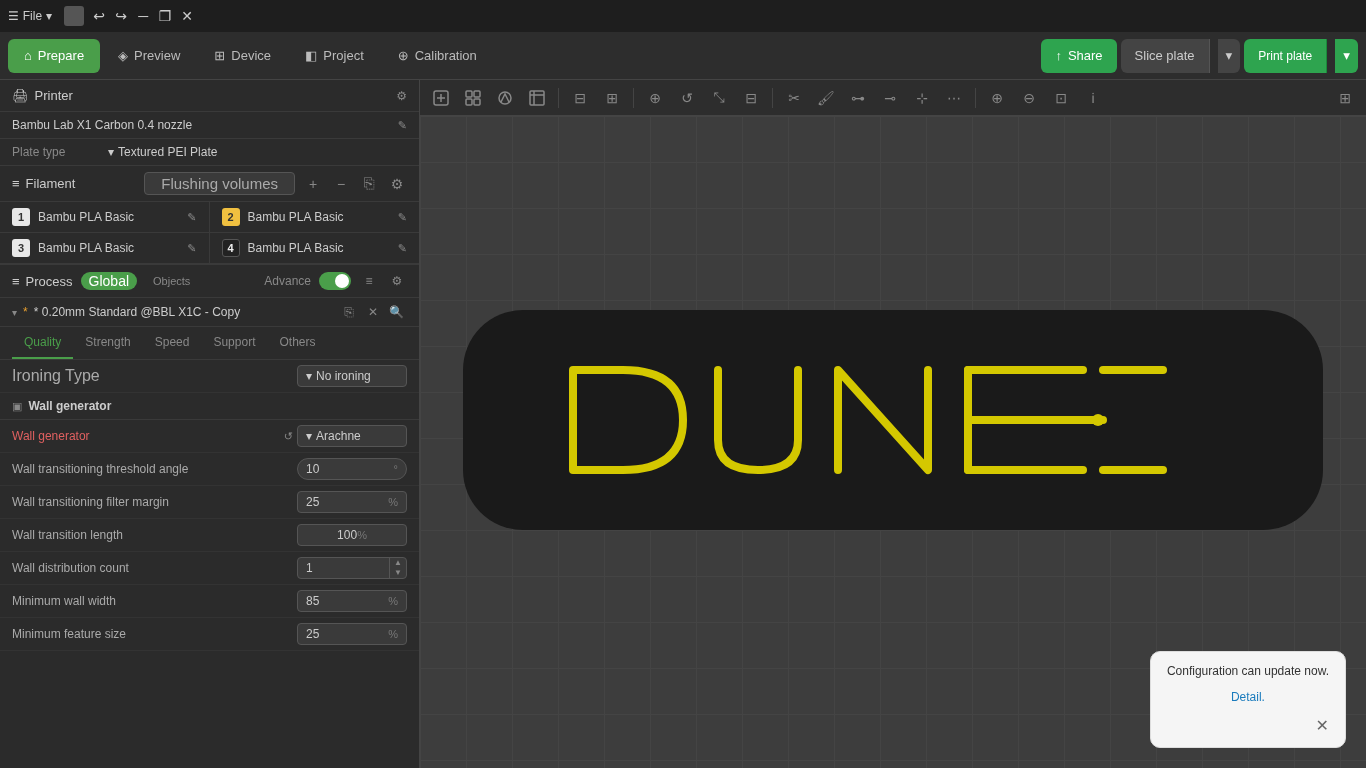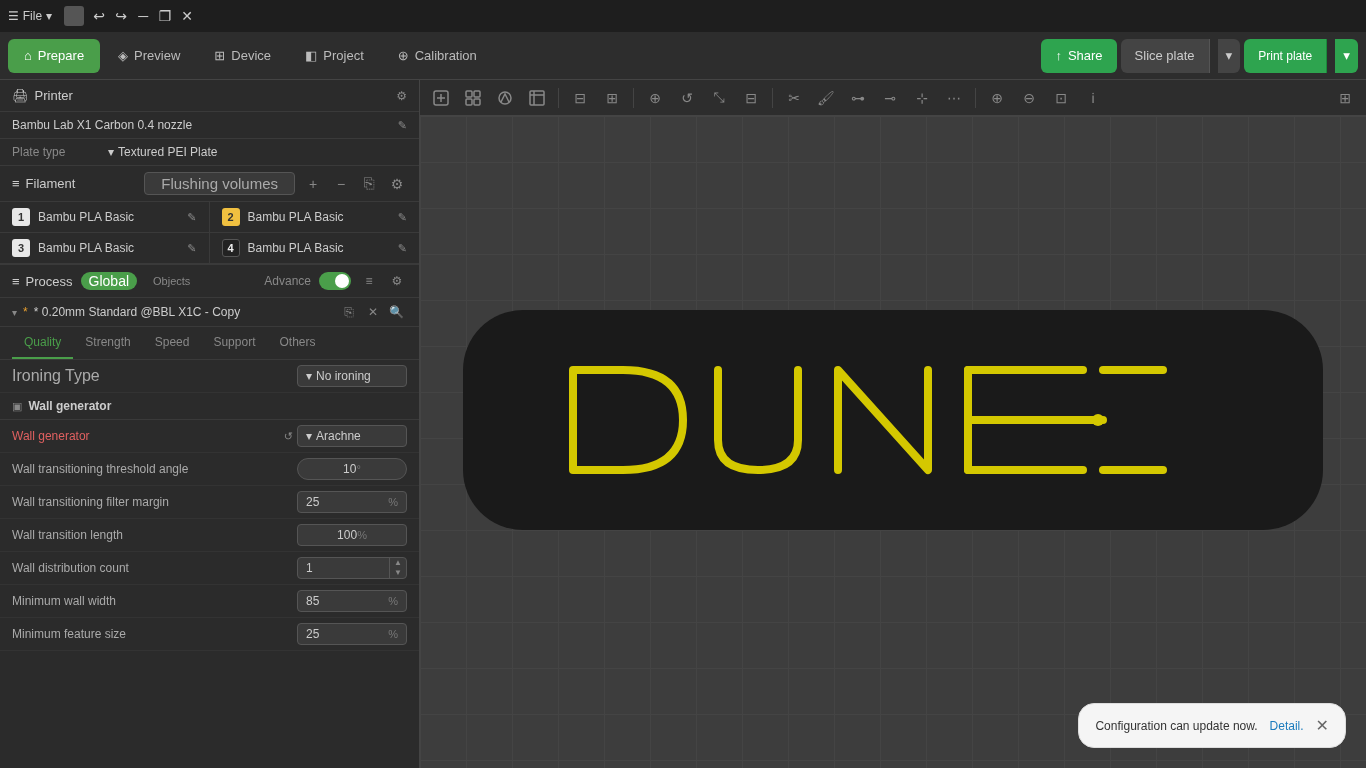--- a/index.html
+++ b/index.html
@@ -120,21 +120,21 @@
       linear-gradient(to right, #444 1px, transparent 1px),
       linear-gradient(to bottom, #444 1px, transparent 1px);
       background-size: 46px 46px;
       background-color: #3d3d3d; }
 
     
     .dune-container { position: absolute; top: 50%; left: 50%; transform: translate(-50%, -60%); }
     .dune-pill { background: #1a1a1a; border-radius: 60px; padding: 40px 80px; display: flex; align-items: center; justify-content: center; }
 
     
-    .notification { position: absolute; bottom: 20px; right: 20px; background: #f5f5f5; border: 1px solid #ddd; border-radius: 16px; padding: 12px 16px; display: flex; align-items: center; gap: 12px; color: #333; font-size: 12px; max-width: 300px; }
+    .notification { position: absolute; bottom: 20px; right: 20px; background: #f5f5f5; border: 1px solid #ddd; border-radius: 10px; padding: 12px 16px; display: flex; align-items: center; gap: 12px; color: #333; font-size: 12px; max-width: 300px; flex-direction: column; }
     .notif-detail { color: #1a7bbd; cursor: pointer; }
     .notif-close { background: none; border: none; cursor: pointer; color: #666; font-size: 16px; margin-left: auto; }
 
     
     .spinbox { display: flex; align-items: center; background: #3a3a3a; border: 1px solid #555; border-radius: 4px; width: 110px; }
     .spinbox-val { flex: 1; padding: 3px 8px; font-size: 12px; color: #ccc; }
     .spinbox-arrows { display: flex; flex-direction: column; border-left: 1px solid #555; }
     .spinbox-up, .spinbox-down { background: none; border: none; color: #888; cursor: pointer; font-size: 8px; padding: 1px 4px; line-height: 1; }
   </style>
 </head>
@@ -306,21 +306,21 @@
           <div class="setting-select">
             <span>▾</span>
             <span>Arachne</span>
           </div>
         </div>
       </div>
 
       <div class="setting-row">
         <span class="setting-label">Wall transitioning threshold angle</span>
         <div class="setting-value">
-          <div class="setting-input" style="display:flex; align-items:center; justify-content:center;border-radius:11px;">
+          <div class="setting-input" style="display:flex; align-items:center; justify-content:space-between;border-radius:11px;">
             <span>10</span>
             <span class="setting-unit">°</span>
           </div>
         </div>
       </div>
 
       <div class="setting-row">
         <span class="setting-label">Wall transitioning filter margin</span>
         <div class="setting-value">
           <div class="setting-input" style="display:flex; align-items:center; justify-content:space-between;">

